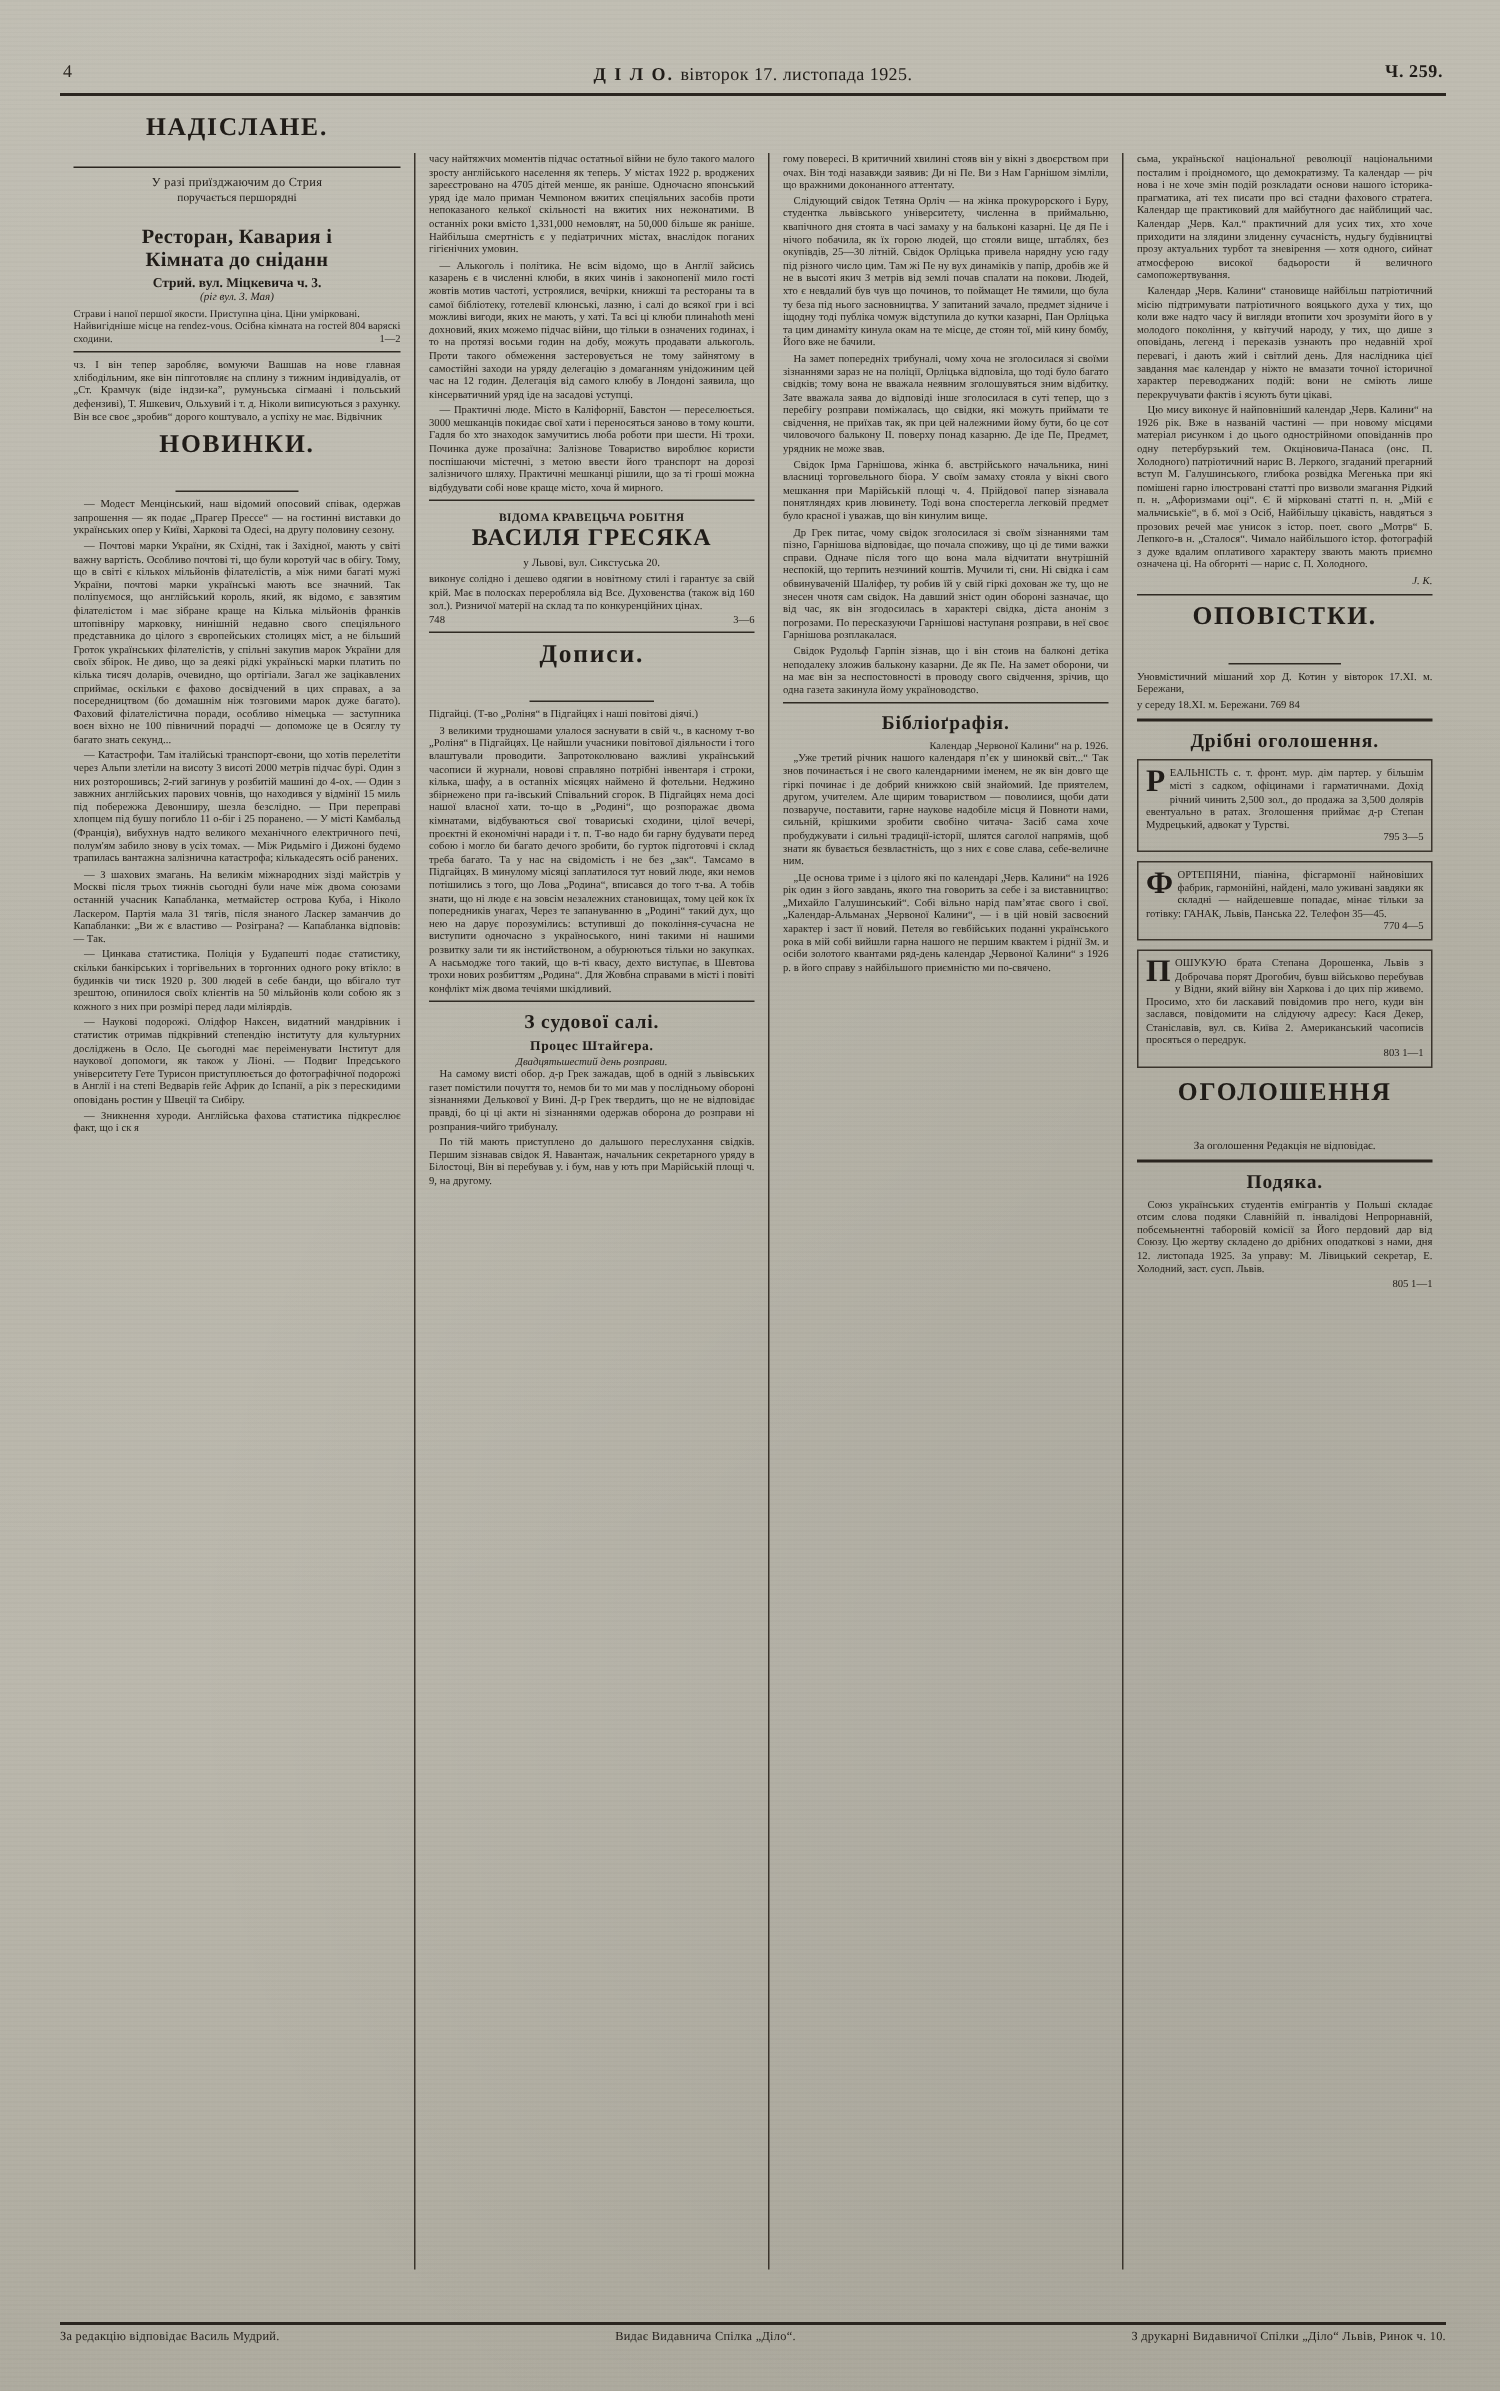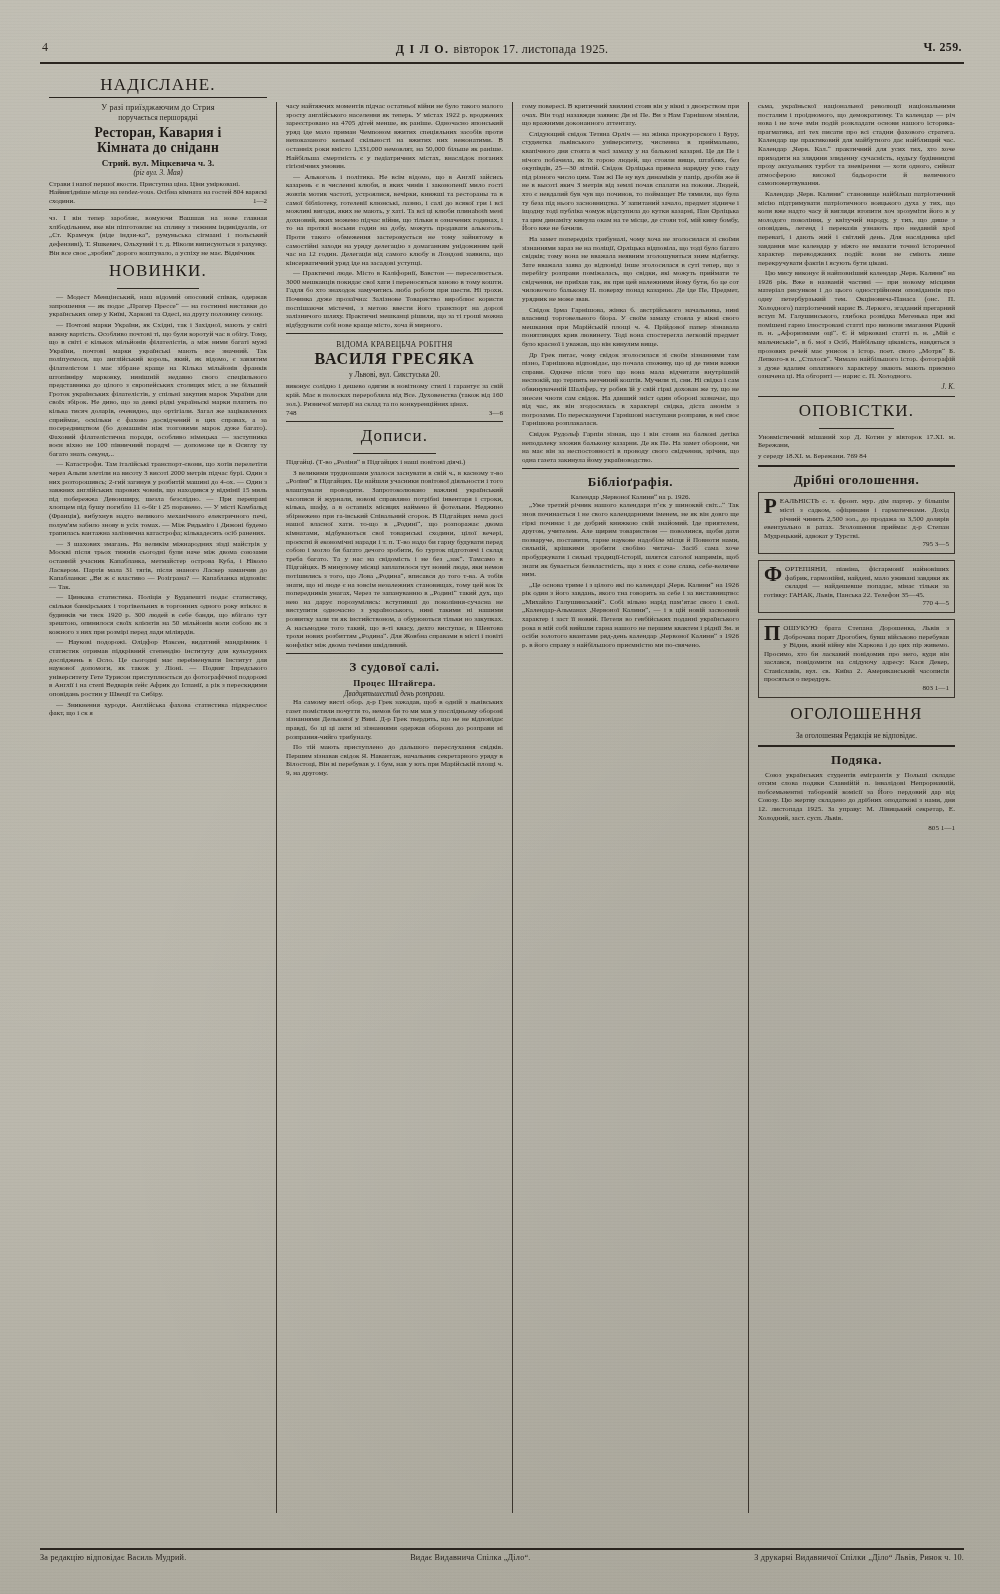--- a/index.html
+++ b/index.html
@@ -102,24 +102,24 @@
     color: #242019;
     letter-spacing: .02px;
   }
   .body-text p { margin: 0 0 2px 0; text-indent: 7px; }
   .body-text p.noind { text-indent: 0; }
 
   h2.sec-title {
     margin: 4px 0 5px 0;
     text-align: center;
     font-size: 17px;
-    font-weight: normal;
+    font-weight: bold;
     letter-spacing: 1.2px;
     border-bottom: 1px solid #2a251f;
-    padding-bottom: 2px;
+    padding-bottom: 16px;
   }
   h2.sec-title.noline { border-bottom: none; }
   h3.sub-title {
     margin: 5px 0 3px 0;
     text-align: center;
     font-size: 13px;
     font-weight: bold;
     letter-spacing: .6px;
   }
   h4.small-title {
@@ -135,21 +135,21 @@
 
   
   .ad-block { text-align: center; }
   .ad-block .line1 {
     font-size: 8.2px;
     margin-top: 3px;
     letter-spacing: .2px;
   }
   .ad-block .line2 {
     font-size: 7.6px;
-    margin: 1px 0 3px;
+    margin: 1px 0 14px;
   }
   .ad-block .big1 {
     font-size: 13.6px;
     font-weight: bold;
     letter-spacing: .2px;
     line-height: 15px;
   }
   .ad-block .big2 {
     font-size: 14.6px;
     font-weight: bold;
@@ -172,21 +172,21 @@
     line-height: 8.4px;
     text-align: left;
     margin-top: 3px;
   }
   .ad-block .fine .r { float: right; }
 
   
   .notice-ad { text-align: center; margin-top: 6px; }
   .notice-ad .kicker {
     font-size: 7.6px;
-    font-weight: normal;
+    font-weight: bold;
     letter-spacing: .3px;
   }
   .notice-ad .name {
     font-size: 16px;
     font-weight: bold;
     letter-spacing: .8px;
     line-height: 18px;
     margin: 1px 0 2px;
   }
   .notice-ad .where { font-size: 7.4px; margin-bottom: 3px; }
@@ -232,21 +232,21 @@
     justify-content: space-between;
     font-size: 8.2px;
     letter-spacing: .2px;
   }
   .footer .seg { white-space: nowrap; }
   .footer .seg.f2 { margin-left: 30px; }
   .footer .seg.f3 { margin-left: 30px; }
 
   .byline { text-align: right; font-style: italic; font-size: 7.2px; margin-top: 2px; }
   .sign-center { text-align: center; font-size: 7.2px; font-style: italic; }
-  .tiny-center { text-align: center; font-size: 7px; }
+  .tiny-center { text-align: right; font-size: 7px; }
   .blur { filter: blur(0.22px); }
 </style>
 </head>
 <body>
 
 <div class="page">
   <div class="paper-noise"></div>
 
   <div class="sheet">
 

